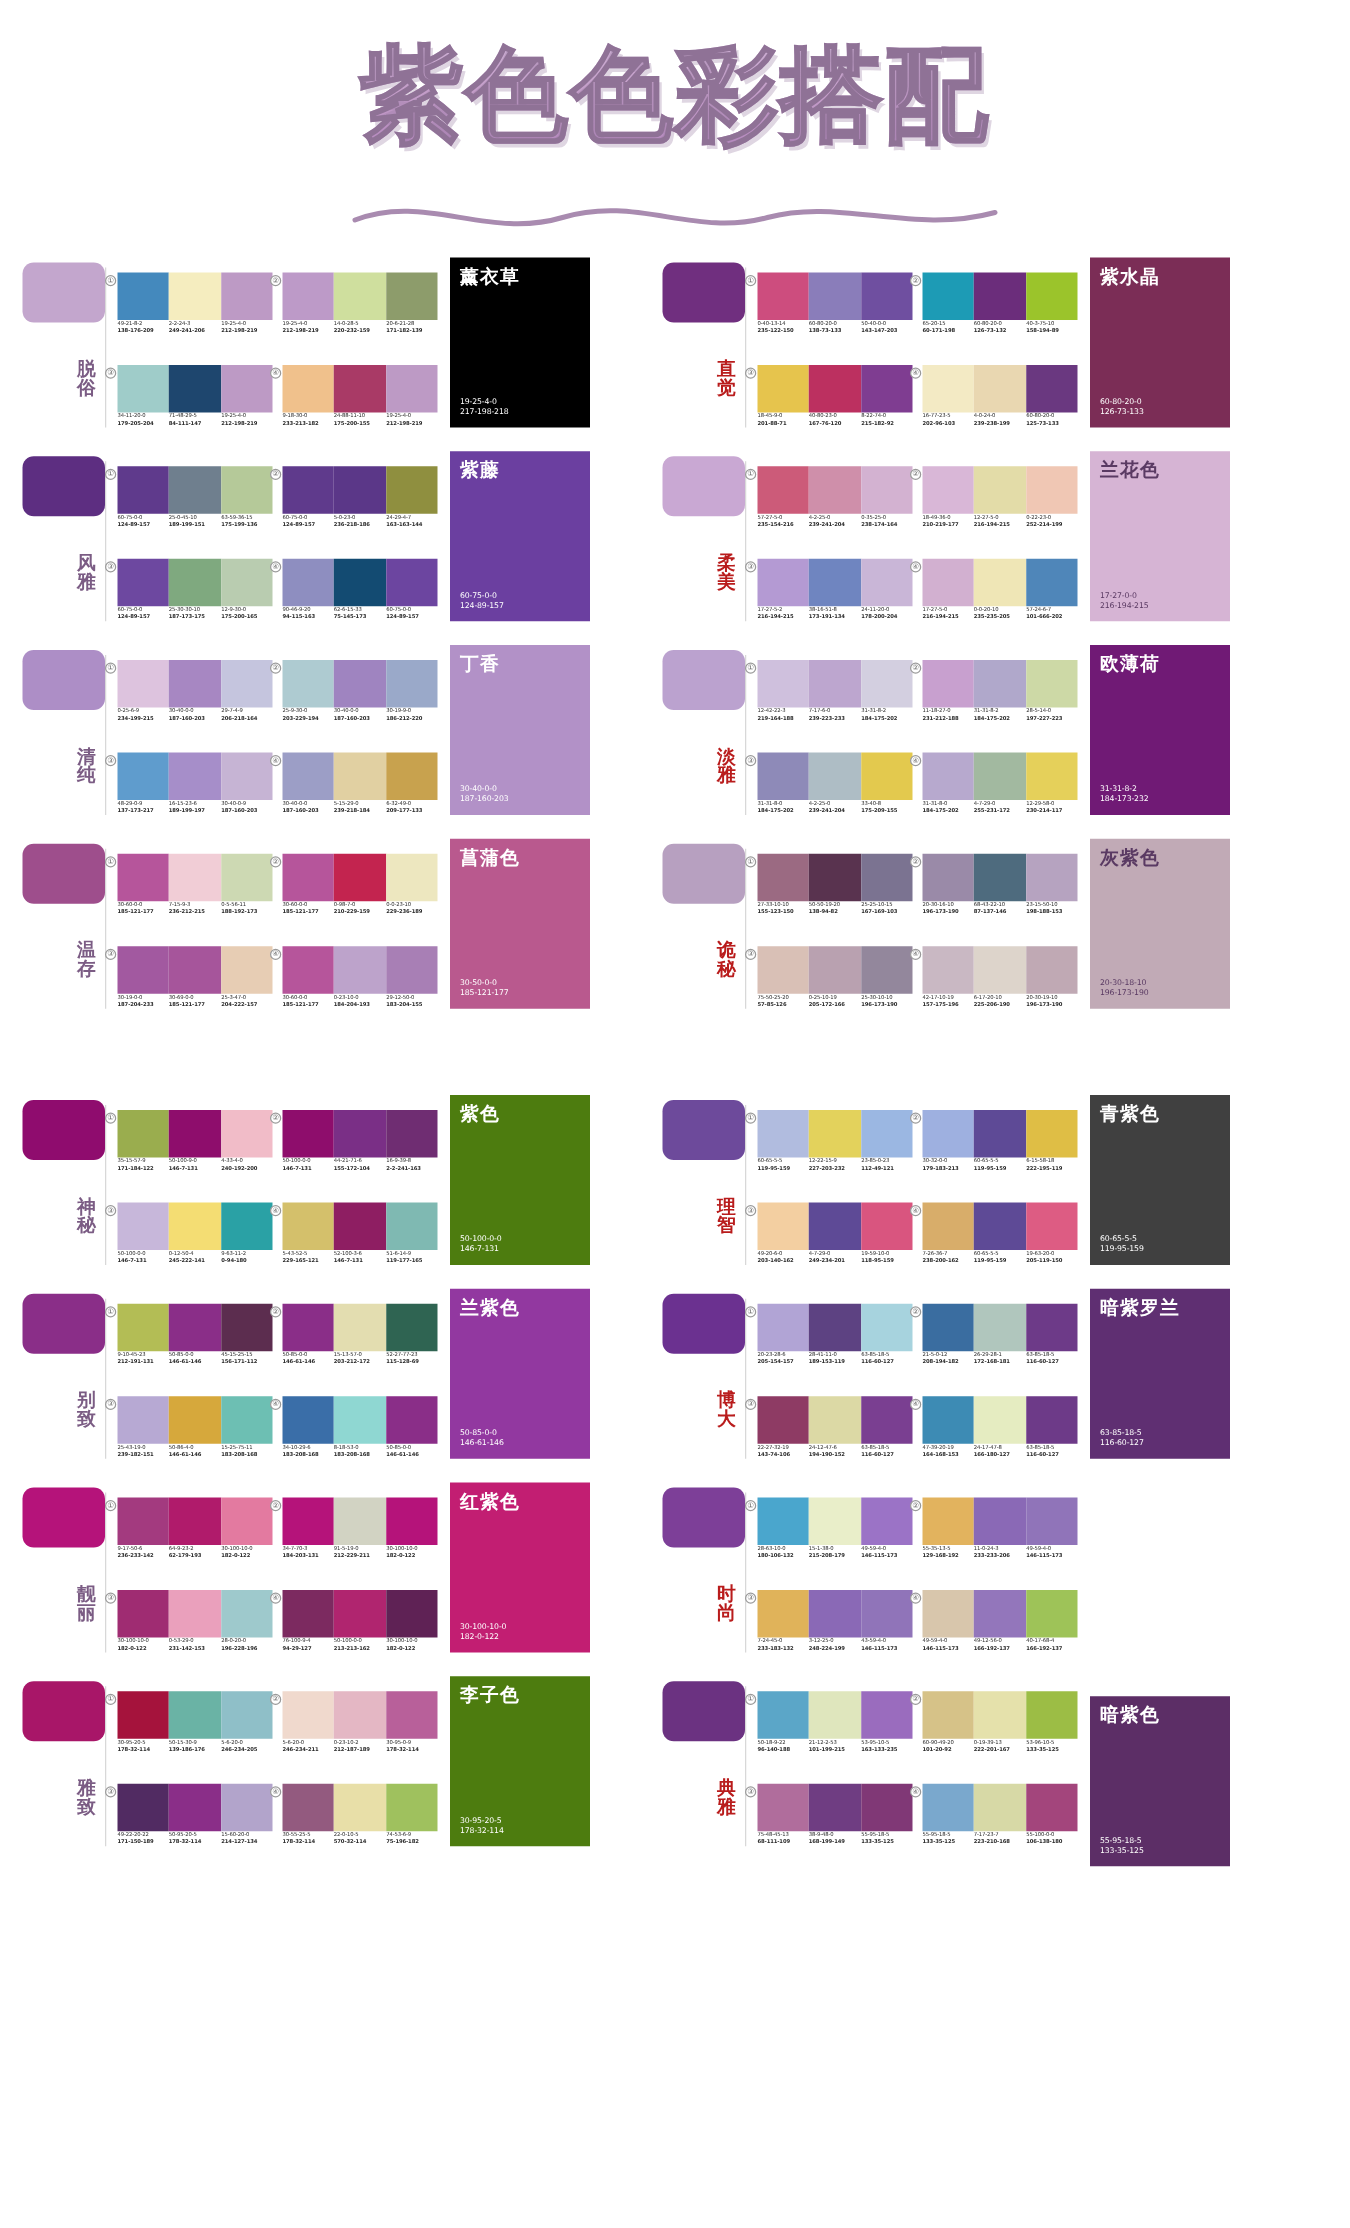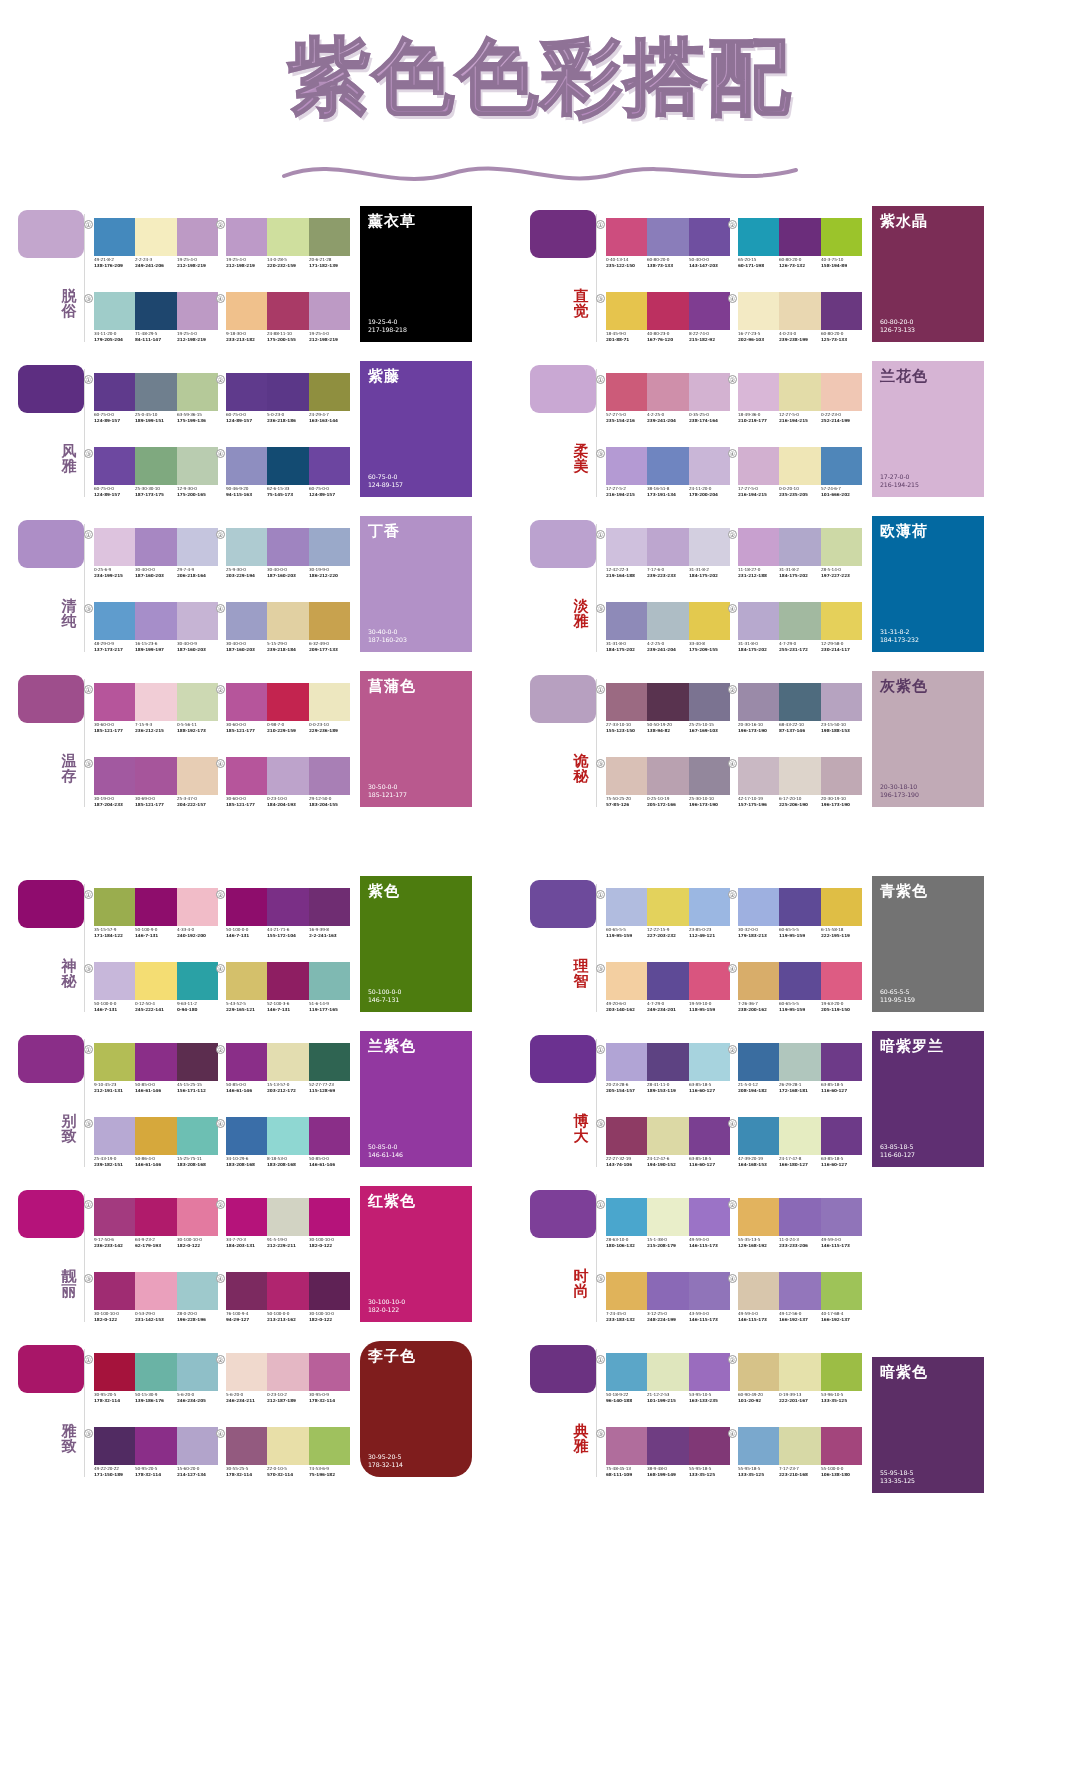--- a/index.html
+++ b/index.html
@@ -884,21 +884,21 @@
                   <div class="c1">4-7-29-0</div>
                   <div class="c2">255-231-172</div>
                 </div>
                 <div class="code">
                   <div class="c1">12-29-58-0</div>
                   <div class="c2">230-214-117</div>
                 </div>
               </div>
             </div>
           </div>
-          <div class="named light" style="background: #0369a1;">
+          <div class="named light" style="background: #701a75;">
             <div class="named-name">欧薄荷</div>
             <div class="named-code">
               <div>31-31-8-2</div>
               <div>184-173-232</div>
             </div>
           </div>
         </div>
         <div class="family">
           <div class="family-swatch" style="background: rgb(183, 160, 192);"></div>
           <div class="family-rule"></div>
@@ -1398,21 +1398,21 @@
                   <div class="c1">22-0-10-5</div>
                   <div class="c2">570-32-114</div>
                 </div>
                 <div class="code">
                   <div class="c1">74-53-6-9</div>
                   <div class="c2">75-196-182</div>
                 </div>
               </div>
             </div>
           </div>
-          <div class="named light" style="background: #7f1d1d; border-radius: 20px;">
+          <div class="named light" style="background: #4d7c0f;">
             <div class="named-name">李子色</div>
             <div class="named-code">
               <div>30-95-20-5</div>
               <div>178-32-114</div>
             </div>
           </div>
         </div>
       </div>
       <div class="col col-right">
         <div class="family">
@@ -1502,21 +1502,21 @@
                   <div class="c1">60-65-5-5</div>
                   <div class="c2">119-95-159</div>
                 </div>
                 <div class="code">
                   <div class="c1">19-63-20-0</div>
                   <div class="c2">205-119-150</div>
                 </div>
               </div>
             </div>
           </div>
-          <div class="named light" style="background: #737373;">
+          <div class="named light" style="background: #404040;">
             <div class="named-name">青紫色</div>
             <div class="named-code">
               <div>60-65-5-5</div>
               <div>119-95-159</div>
             </div>
           </div>
         </div>
         <div class="family">
           <div class="family-swatch" style="background: rgb(107, 49, 144);"></div>
           <div class="family-rule"></div>

